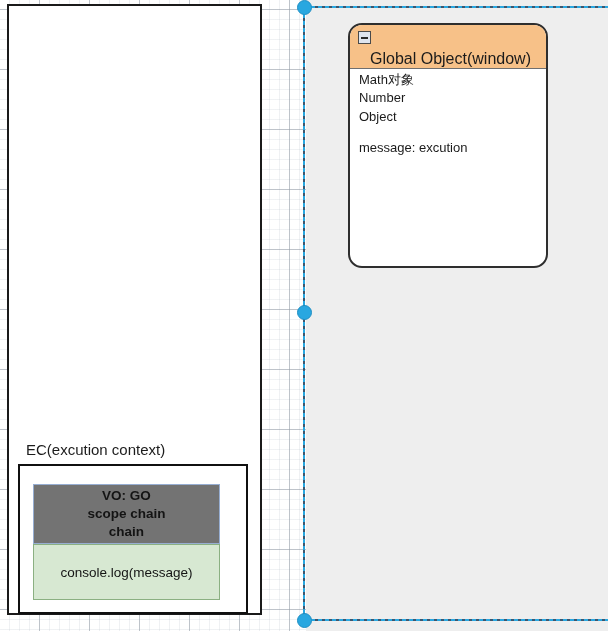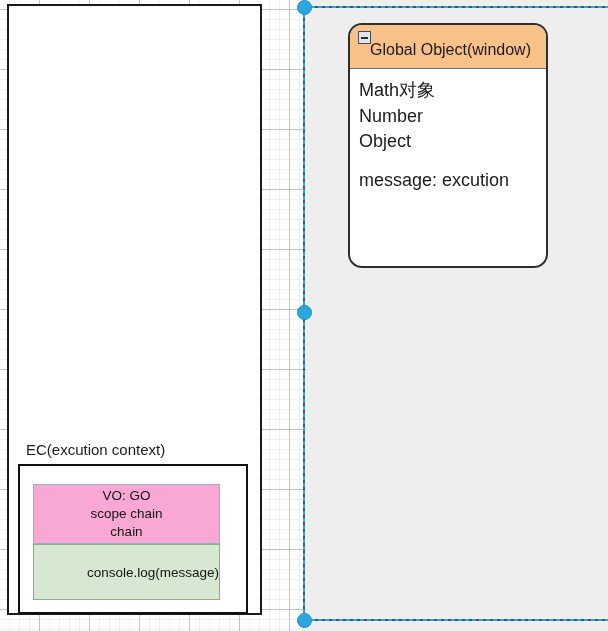--- a/index.html
+++ b/index.html
@@ -44,28 +44,28 @@
     position:absolute;left:26px;top:441px;
     font-size:15px;color:#1c1c1c;white-space:nowrap;
   }
   
   .ec-box{
     position:absolute;left:18px;top:464px;width:230px;height:150px;
     background:#ffffff;border:2px solid #101010;box-sizing:border-box;
   }
   .vo-box{
     position:absolute;left:33px;top:484px;width:187px;height:60px;
-    background:#f9a8d4;border:1px solid #97aed2;box-sizing:border-box;
+    background:#737373;border:1px solid #97aed2;box-sizing:border-box;
     display:flex;flex-direction:column;align-items:center;justify-content:center;
-    font-size:13.5px;color:#141414;line-height:1.35;text-align:center;
+    font-size:13.5px;color:#141414;line-height:1.35;text-align:center;font-weight:bold;
   }
   .code-box{
     position:absolute;left:33px;top:544px;width:187px;height:56px;
     background:#d7e8d2;border:1px solid #8bb082;box-sizing:border-box;
-    display:flex;align-items:center;justify-content:flex-end;
+    display:flex;align-items:center;justify-content:center;
     font-size:13.5px;color:#141414;text-align:center;
   }
   
   .edge-line{
     position:absolute;left:303px;top:7px;width:2px;height:613px;
     background:#29a7e0;
     background-image:repeating-linear-gradient(to bottom,
         #29a7e0 0px,#29a7e0 4px, #3d566e 4px,#3d566e 7px);
   }
   .edge-line-bottom{
@@ -87,36 +87,36 @@
   .handle.h-bot{left:297px;top:613px;}
   
   .go-box{
     position:absolute;left:348px;top:23px;width:200px;height:245px;
     border:2.5px solid #2e2e2e;border-radius:14px;box-sizing:border-box;
     background:#ffffff;overflow:hidden;
   }
   .go-header{
     position:relative;height:44px;background:#f7c188;
     border-bottom:1.5px solid #6f6f6f;
-    display:flex;align-items:center;box-sizing:border-box;
+    display:flex;align-items:flex-end;box-sizing:border-box;
   }
   .go-title{
     font-size:16px;color:#1b1b1b;white-space:nowrap;
     margin-left:20px;margin-top:6px;
   }
   .collapse-icon{
     position:absolute;left:8px;top:6px;width:13px;height:13px;
     background:#dfe5ee;border:1px solid #4a4a4a;box-sizing:border-box;
     display:flex;align-items:center;justify-content:center;
   }
   .collapse-icon i{
     display:block;width:7px;height:2px;background:#2b2b2b;
   }
   .go-body{
-    padding:9px 0 0 9px;font-size:18px;color:#1b1b1b;line-height:1.42;
+    padding:2px 0 0 9px;font-size:13px;color:#1b1b1b;line-height:1.42;
   }
   .go-body .spacer{height:13px;}
   .go-body div{white-space:nowrap;}
 </style>
 </head>
 <body>
 
 <div id="canvas">
 
   <div class="grid-minor"></div>

